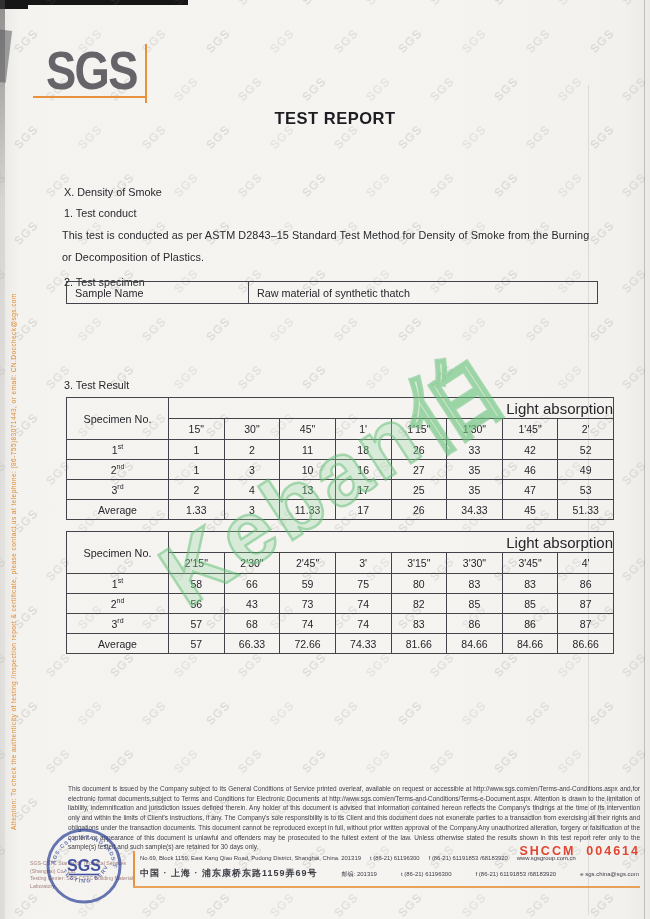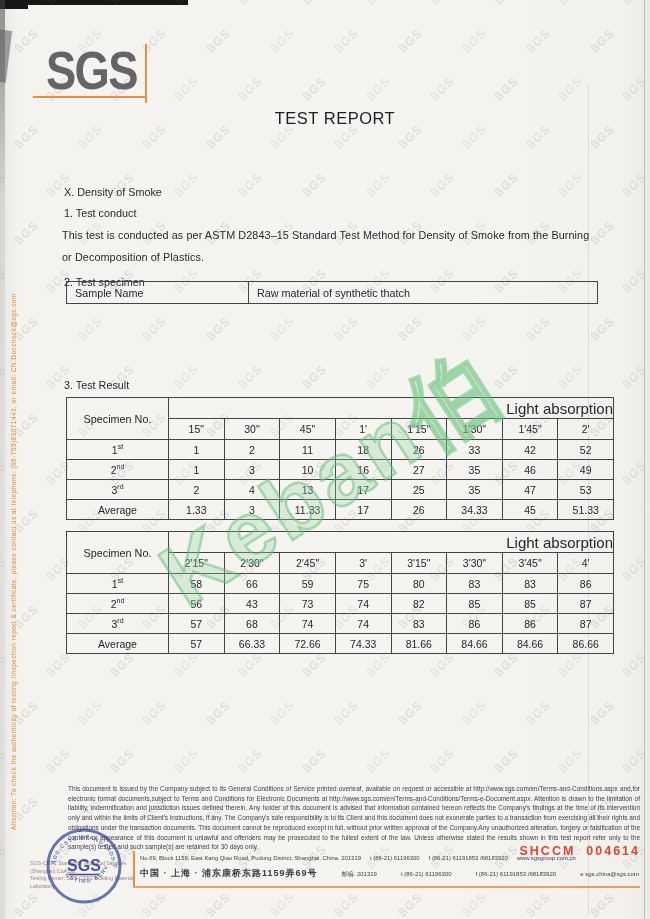--- a/index.html
+++ b/index.html
@@ -36,21 +36,21 @@
     position:absolute;left:10px;top:70px;height:760px;z-index:3;
     writing-mode:vertical-rl;transform:rotate(180deg);
     font-size:6.6px;letter-spacing:.4px;color:#e08b33;white-space:nowrap;
   }
 
   
   .logo{left:46px;top:46px;font-size:54px;font-weight:900;color:#676469;letter-spacing:-2px;
     transform:scaleX(.84);transform-origin:left top;line-height:48px;}
   .logo-hline{left:33px;top:96px;width:114px;height:2px;background:#e8923f;}
   .logo-vline{left:145px;top:44px;width:1.5px;height:59px;background:#e8923f;}
-  .title{left:235px;top:109px;width:200px;text-align:center;font-size:16.5px;font-weight:normal;letter-spacing:.5px;color:#1d1d22;}
+  .title{left:235px;top:109px;width:200px;text-align:center;font-size:16.5px;font-weight:bold;letter-spacing:.5px;color:#1d1d22;}
   .info{left:470px;top:134px;font-size:11px;font-weight:bold;color:#242429;}
   .info .row{display:flex;height:21px;}
   .info .lab{width:40px;}
 
   
   .bodyline{left:64px;font-size:10.8px;color:#28282d;}
   .para{left:62px;font-size:10.8px;color:#28282d;letter-spacing:.1px;}
 
   
   table{border-collapse:collapse;background:transparent;}

